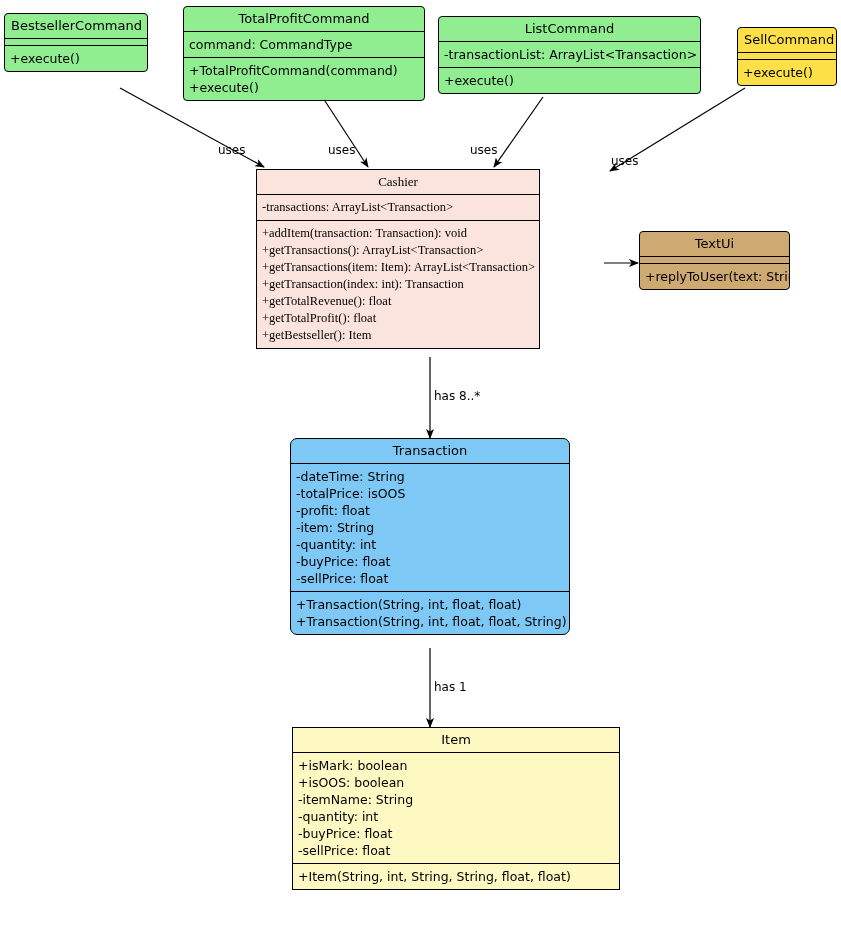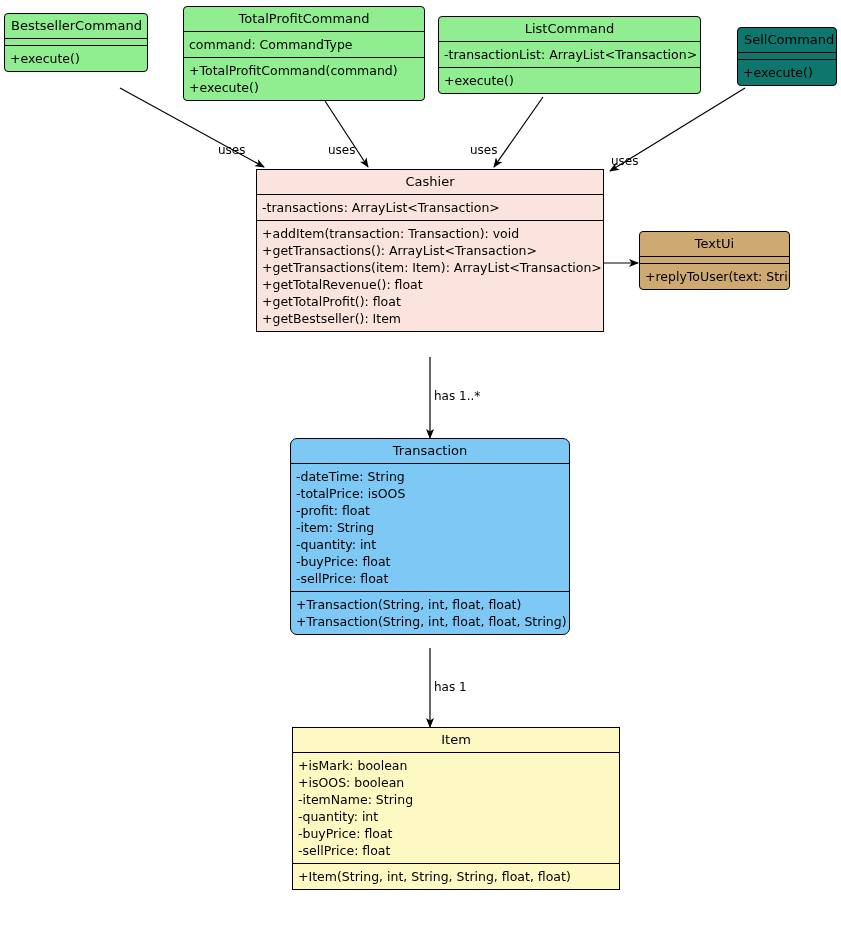--- a/index.html
+++ b/index.html
@@ -113,37 +113,38 @@
   <div class="uml-class" style="left:438px; top:16px; width:263px; background:#90ee90;">
     <div class="uml-name">ListCommand</div>
     <div class="uml-compartment">
       <div class="uml-line">-transactionList: ArrayList&lt;Transaction&gt;</div>
     </div>
     <div class="uml-compartment">
       <div class="uml-line">+execute()</div>
     </div>
   </div>
 
-  <div class="uml-class" style="left:737px; top:27px; width:100px; background:#0f766e;">
+  <div class="uml-class" style="left:737px; top:27px; width:100px; background:#fde047;">
     <div class="uml-name">SellCommand</div>
     <div class="uml-compartment empty"></div>
     <div class="uml-compartment">
       <div class="uml-line">+execute()</div>
     </div>
   </div>
 
-  <div class="uml-class" style="left:256px; top:169px; width:348px; background:#fce4de; border-radius:0;">
+  <div class="uml-class" style="left:256px; top:169px; width:284px; background:#fce4de; border-radius:0;font-family:Liberation Serif, serif;">
     <div class="uml-name">Cashier</div>
     <div class="uml-compartment">
       <div class="uml-line">-transactions: ArrayList&lt;Transaction&gt;</div>
     </div>
     <div class="uml-compartment">
       <div class="uml-line">+addItem(transaction: Transaction): void</div>
       <div class="uml-line">+getTransactions(): ArrayList&lt;Transaction&gt;</div>
       <div class="uml-line">+getTransactions(item: Item): ArrayList&lt;Transaction&gt;</div>
+      <div class="uml-line">+getTransaction(index: int): Transaction</div>
       <div class="uml-line">+getTotalRevenue(): float</div>
       <div class="uml-line">+getTotalProfit(): float</div>
       <div class="uml-line">+getBestseller(): Item</div>
     </div>
   </div>
 
   <div class="uml-class" style="left:639px; top:231px; width:151px; background:#cfa972;">
     <div class="uml-name">TextUi</div>
     <div class="uml-compartment empty"></div>
     <div class="uml-compartment">
@@ -184,17 +185,17 @@
   </div>
 
   <div class="edge-label" style="left:218px; top:144px;">uses</div>
 
   <div class="edge-label" style="left:328px; top:144px;">uses</div>
 
   <div class="edge-label" style="left:470px; top:144px;">uses</div>
 
   <div class="edge-label" style="left:611px; top:155px;">uses</div>
 
-  <div class="edge-label" style="left:434px; top:390px;">has 1..*</div>
+  <div class="edge-label" style="left:434px; top:390px;">has 8..*</div>
 
   <div class="edge-label" style="left:434px; top:681px;">has 1</div>
 
 </div>
 
 </body></html>

